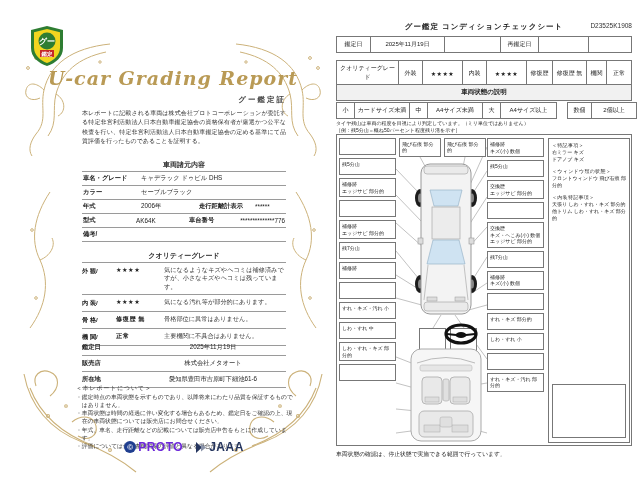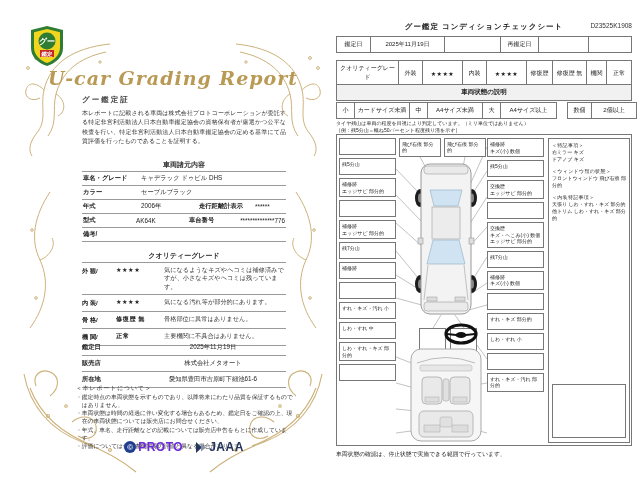--- a/index.html
+++ b/index.html
@@ -8,21 +8,21 @@
   #page { position:relative; width:640px; height:480px; background:#fff; }
 
   
   #cert { position:absolute; left:28px; top:10px; width:290px; height:462px; }
   .orn { position:absolute; pointer-events:none; opacity:.9; }
   #cert-content { position:absolute; left:54px; top:0; width:204px; }
   .badge-wrap { position:absolute; left:0; right:0; top:14px; display:flex; justify-content:flex-start; }
   .cert-title { position:absolute; left:-30px; right:-30px; top:57px; text-align:center;
     font-family:"DejaVu Serif",serif; font-style:italic; font-size:19px; letter-spacing:1px;
     color:#b99a55; font-weight:bold; }
-  .cert-sub { position:absolute; left:0; right:0; top:85px; text-align:left; font-size:7.5px;
+  .cert-sub { position:absolute; left:0; right:0; top:85px; text-align:right; font-size:7.5px;
     font-weight:bold; color:#444; letter-spacing:2px; }
   .cert-intro { position:absolute; top:99px; font-size:6px; line-height:1.55; text-align:justify;
     color:#333; }
   .sec-head { position:absolute; left:0; right:0; text-align:center; font-size:7px; font-weight:bold; color:#333; }
   .spec-table { position:absolute; left:0; right:0; }
   .spec-row { display:flex; align-items:center; border-bottom:1px solid #9a9a9a; min-height:14px;
     font-size:6.3px; color:#222; }
   .spec-row:first-child { border-top:1px solid #9a9a9a; }
   .spec-row .cell { padding:2px 1px; }
   .spec-row .k  { width:58px; font-weight:bold; }

